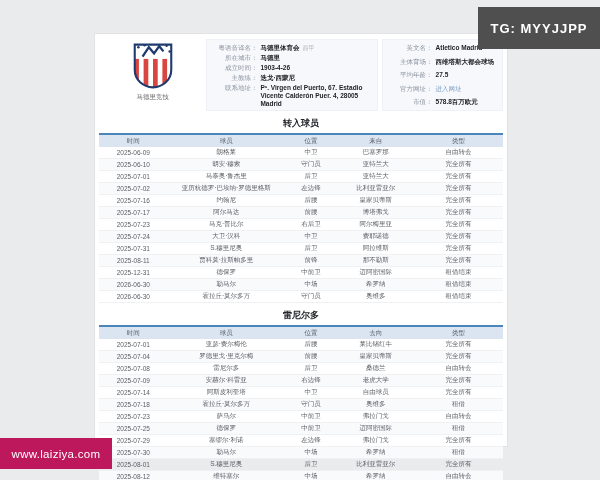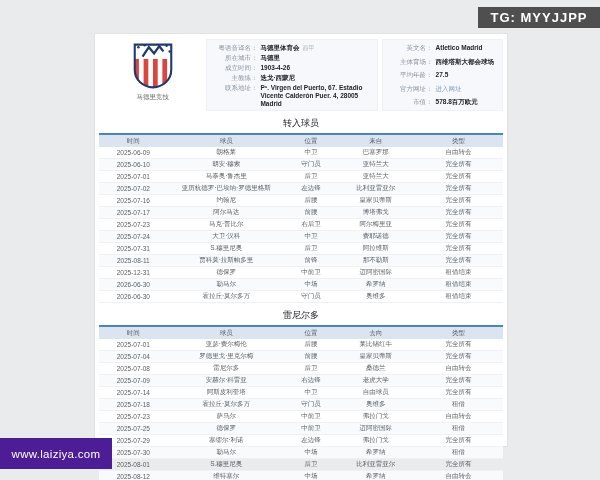--- a/index.html
+++ b/index.html
@@ -28,45 +28,45 @@
   }
   .panel.mid{width:172px;margin-right:4px;}
   .panel.right{width:122px;}
   .info-row{display:flex;font-size:6.5px;line-height:8px;margin:1px 0;}
   .info-row .lbl{color:#8b93a0;width:46px;text-align:right;flex:none;}
   .info-row .val{color:#23242a;font-weight:bold;margin-left:3px;word-break:break-word;}
   .info-row .val.link{color:#7d9cc4;font-weight:normal;cursor:pointer;}
   .info-row .tag{color:#b5b9c0;font-weight:normal;font-size:6px;margin-left:3px;}
   
   .tbl-title{
-    text-align:center;font-size:9px;font-weight:normal;color:#23242a;
+    text-align:center;font-size:9px;font-weight:bold;color:#23242a;
     margin:6px 0 3px 0;
   }
   table.xfer{
     width:100%;border-collapse:collapse;table-layout:fixed;
     border-top:2px solid #4b86ba;
   }
   table.xfer th{
     background:#dbe5f1;color:#555b63;font-size:6.5px;font-weight:normal;
     height:12px;padding:0;text-align:center;
   }
   table.xfer td{
     font-size:6.5px;color:#5a5f66;height:11px;padding:0;text-align:center;
     border-bottom:1px solid #f0f1f3;white-space:nowrap;overflow:hidden;
   }
   table.xfer tr:nth-child(even) td{background:#f8fafc;}
   
   .tg-badge{
-    position:absolute;right:0;top:7px;width:122px;height:21px;
+    position:absolute;right:0;top:7px;width:122px;height:42px;
     background:#4f4f4f;color:#fff;font-size:13px;font-weight:bold;
     letter-spacing:1px;display:flex;align-items:center;justify-content:center;
   }
   .watermark{
     position:absolute;left:0;top:438px;width:112px;height:31px;
-    background:#4c1d95;color:#fff;font-size:11.5px;
+    background:#be185d;color:#fff;font-size:11.5px;
     display:flex;align-items:center;justify-content:center;letter-spacing:0.3px;
   }
 </style>
 </head>
 <body>
 
 <div class="card">
 
   <div class="club">
     <div class="badge-panel">

